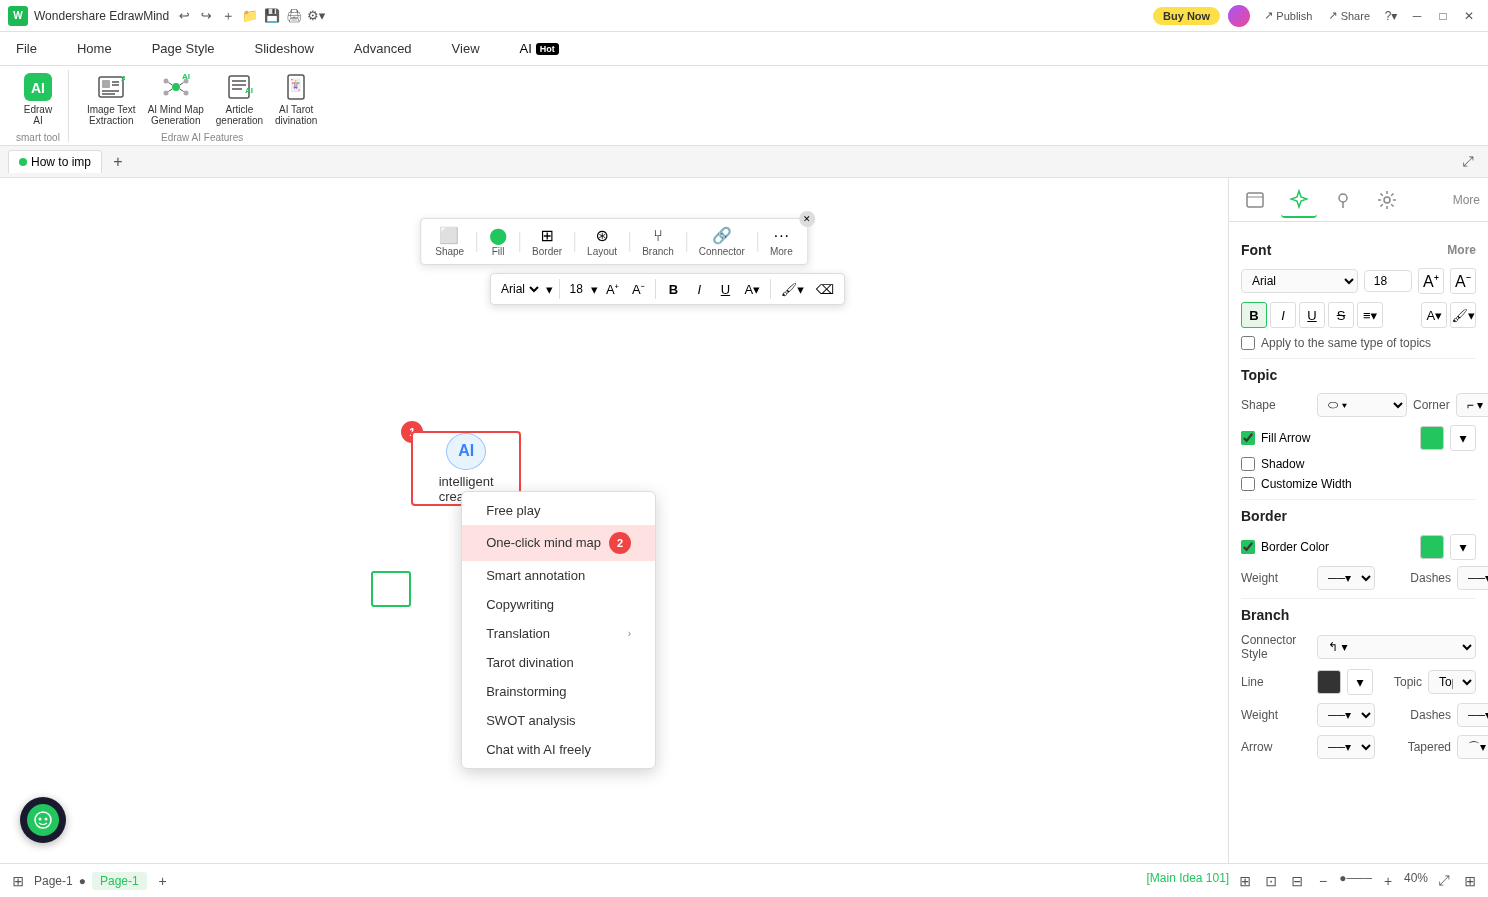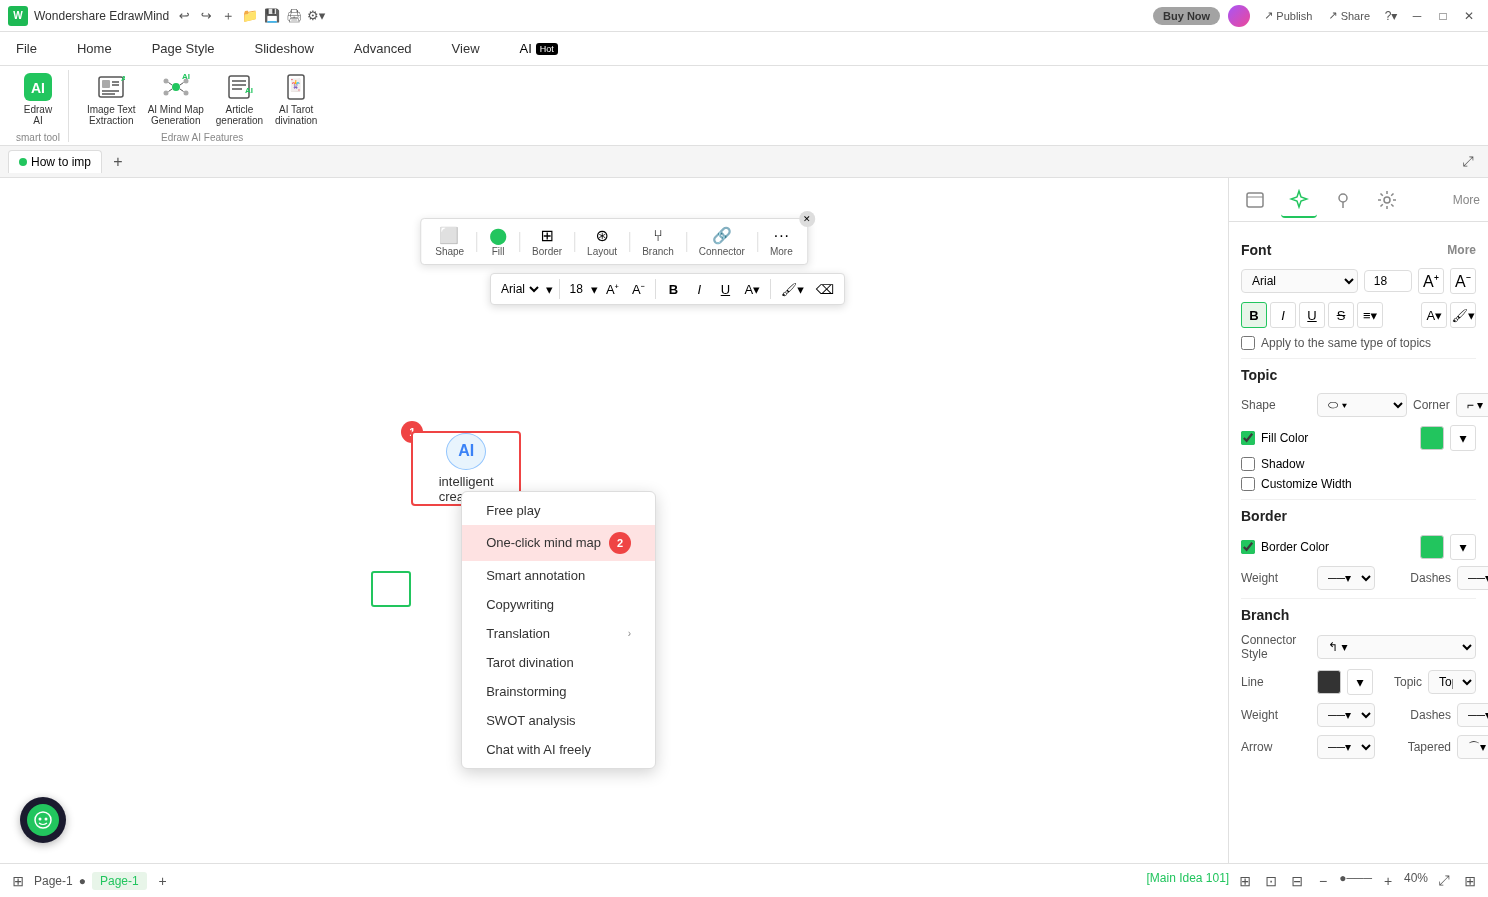--- a/index.html
+++ b/index.html
@@ -14,21 +14,21 @@
       justify-content: space-between;
       border-bottom: 1px solid #e0e0e0;
       padding: 0 8px;
     }
     .title-bar-left { display: flex; align-items: center; gap: 6px; }
     .title-bar-logo { width: 20px; height: 20px; background: #1db954; border-radius: 3px; display: flex; align-items: center; justify-content: center; color: white; font-size: 10px; font-weight: bold; }
     .title-bar-title { font-size: 12px; color: #333; }
     .title-bar-icons { display: flex; gap: 4px; align-items: center; }
     .title-bar-icon { width: 18px; height: 18px; display: flex; align-items: center; justify-content: center; font-size: 13px; color: #555; cursor: pointer; }
     .title-bar-right { display: flex; align-items: center; gap: 8px; }
-    .buy-now-btn { background: #a3a3a3; color: #333; border: none; border-radius: 12px; padding: 3px 10px; font-size: 11px; font-weight: bold; cursor: pointer; display: flex; align-items: center; gap: 4px; }
+    .buy-now-btn { background: #fde047; color: #333; border: none; border-radius: 12px; padding: 3px 10px; font-size: 11px; font-weight: bold; cursor: pointer; display: flex; align-items: center; gap: 4px; }
     .user-avatar { width: 22px; height: 22px; border-radius: 50%; background: linear-gradient(135deg, #a855f7, #ec4899); }
     .win-btn { width: 22px; height: 22px; display: flex; align-items: center; justify-content: center; font-size: 12px; cursor: pointer; color: #555; }
 
     
     .menu-bar {
       height: 34px;
       background: #fff;
       display: flex;
       align-items: center;
       border-bottom: 1px solid #e0e0e0;
@@ -41,21 +41,21 @@
       cursor: pointer;
       border-radius: 4px;
       color: #333;
     }
     .ai-menu-item {
       padding: 4px 10px;
       font-size: 13px;
       cursor: pointer;
       display: flex; align-items: center; gap: 4px;
     }
-    .ai-badge { background: #000000; color: white; font-size: 9px; font-weight: normal; padding: 1px 4px; border-radius: 3px; }
+    .ai-badge { background: #000000; color: white; font-size: 9px; font-weight: bold; padding: 1px 4px; border-radius: 3px; }
 
     
     .toolbar {
       height: 80px;
       background: #fff;
       border-bottom: 1px solid #e0e0e0;
       display: flex;
       align-items: center;
       padding: 0 8px;
       gap: 4px;
@@ -673,21 +673,21 @@
         <select class="panel-select" style="flex:none; width:90px;">
           <option>⬭ ▾</option>
         </select>
         <span class="panel-label" style="text-align:right; flex:1;">Corner</span>
         <select class="panel-select" style="flex:none; width:60px;">
           <option>⌐ ▾</option>
         </select>
       </div>
       <div class="checkbox-row">
         <input type="checkbox" class="panel-checkbox" checked="" style="">
-        <span style="font-size:12px; flex:1;">Fill Color</span>
+        <span style="font-size:12px; flex:1;">Fill Arrow</span>
         <div class="color-swatch color-green"></div>
         <div class="panel-icon-btn">▾</div>
       </div>
       <div class="checkbox-row">
         <input type="checkbox" class="panel-checkbox" style="">
         <span style="font-size:12px;">Shadow</span>
       </div>
       <div class="checkbox-row">
         <input type="checkbox" class="panel-checkbox" style="">
         <span style="font-size:12px;">Customize Width</span>

